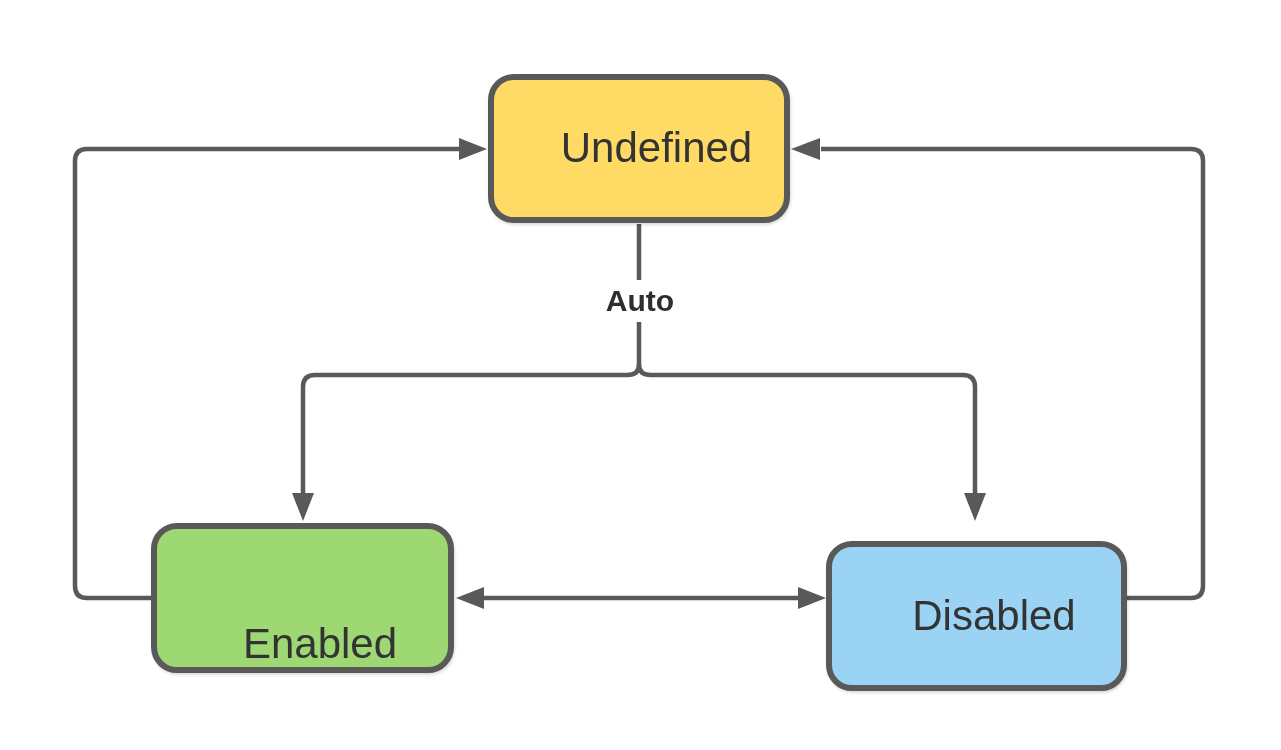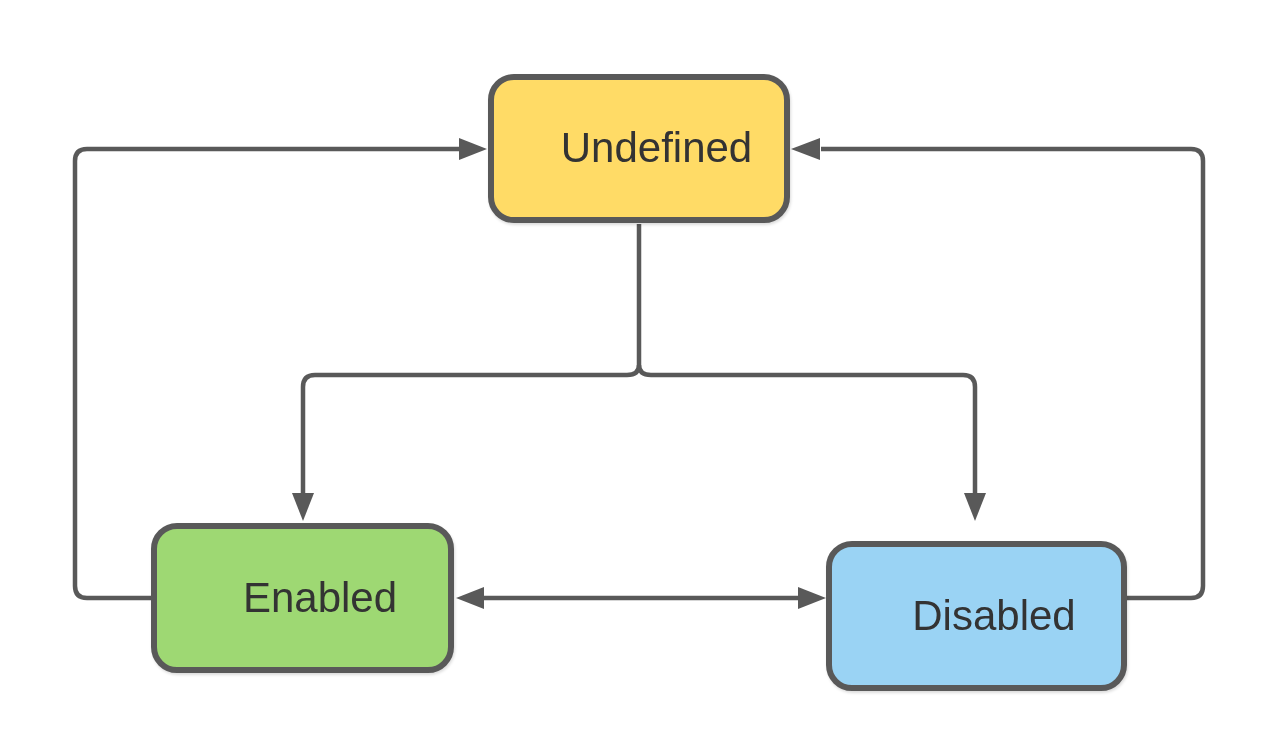--- a/index.html
+++ b/index.html
@@ -83,22 +83,23 @@
 
     <path class="edge" d="M 484 598 H 798" style="stroke: rgb(89, 89, 89);"></path>
     <polygon class="arrowhead" points="456,598 484,587 484,609" style="fill: rgb(89, 89, 89);"></polygon>
     <polygon class="arrowhead" points="826,598 798,587 798,609" style="fill: rgb(89, 89, 89);"></polygon>
   </svg>
 
   <div class="node" id="node-undefined" style="background-color: rgb(255, 219, 102); border-color: rgb(89, 89, 89);">
     <span class="node-label" style="color: rgb(51, 51, 51);">Undefined</span>
   </div>
 
-  <div class="node" id="node-enabled" style="background-color: rgb(158, 216, 115); border-color: rgb(89, 89, 89);">
+  <div class="node" id="node-enabled" style="background-color: rgb(158, 216, 115); border-color: rgb(89, 89, 89); align-items: flex-end;">
     <span class="node-label" style="color: rgb(51, 51, 51);">Enabled</span>
   </div>
 
   <div class="node" id="node-disabled" style="background-color: rgb(154, 211, 244); border-color: rgb(89, 89, 89);">
     <span class="node-label" style="color: rgb(51, 51, 51);">Disabled</span>
   </div>
 
+  <div class="edge-label">Auto</div>
 
 </div>
 
 </body></html>

